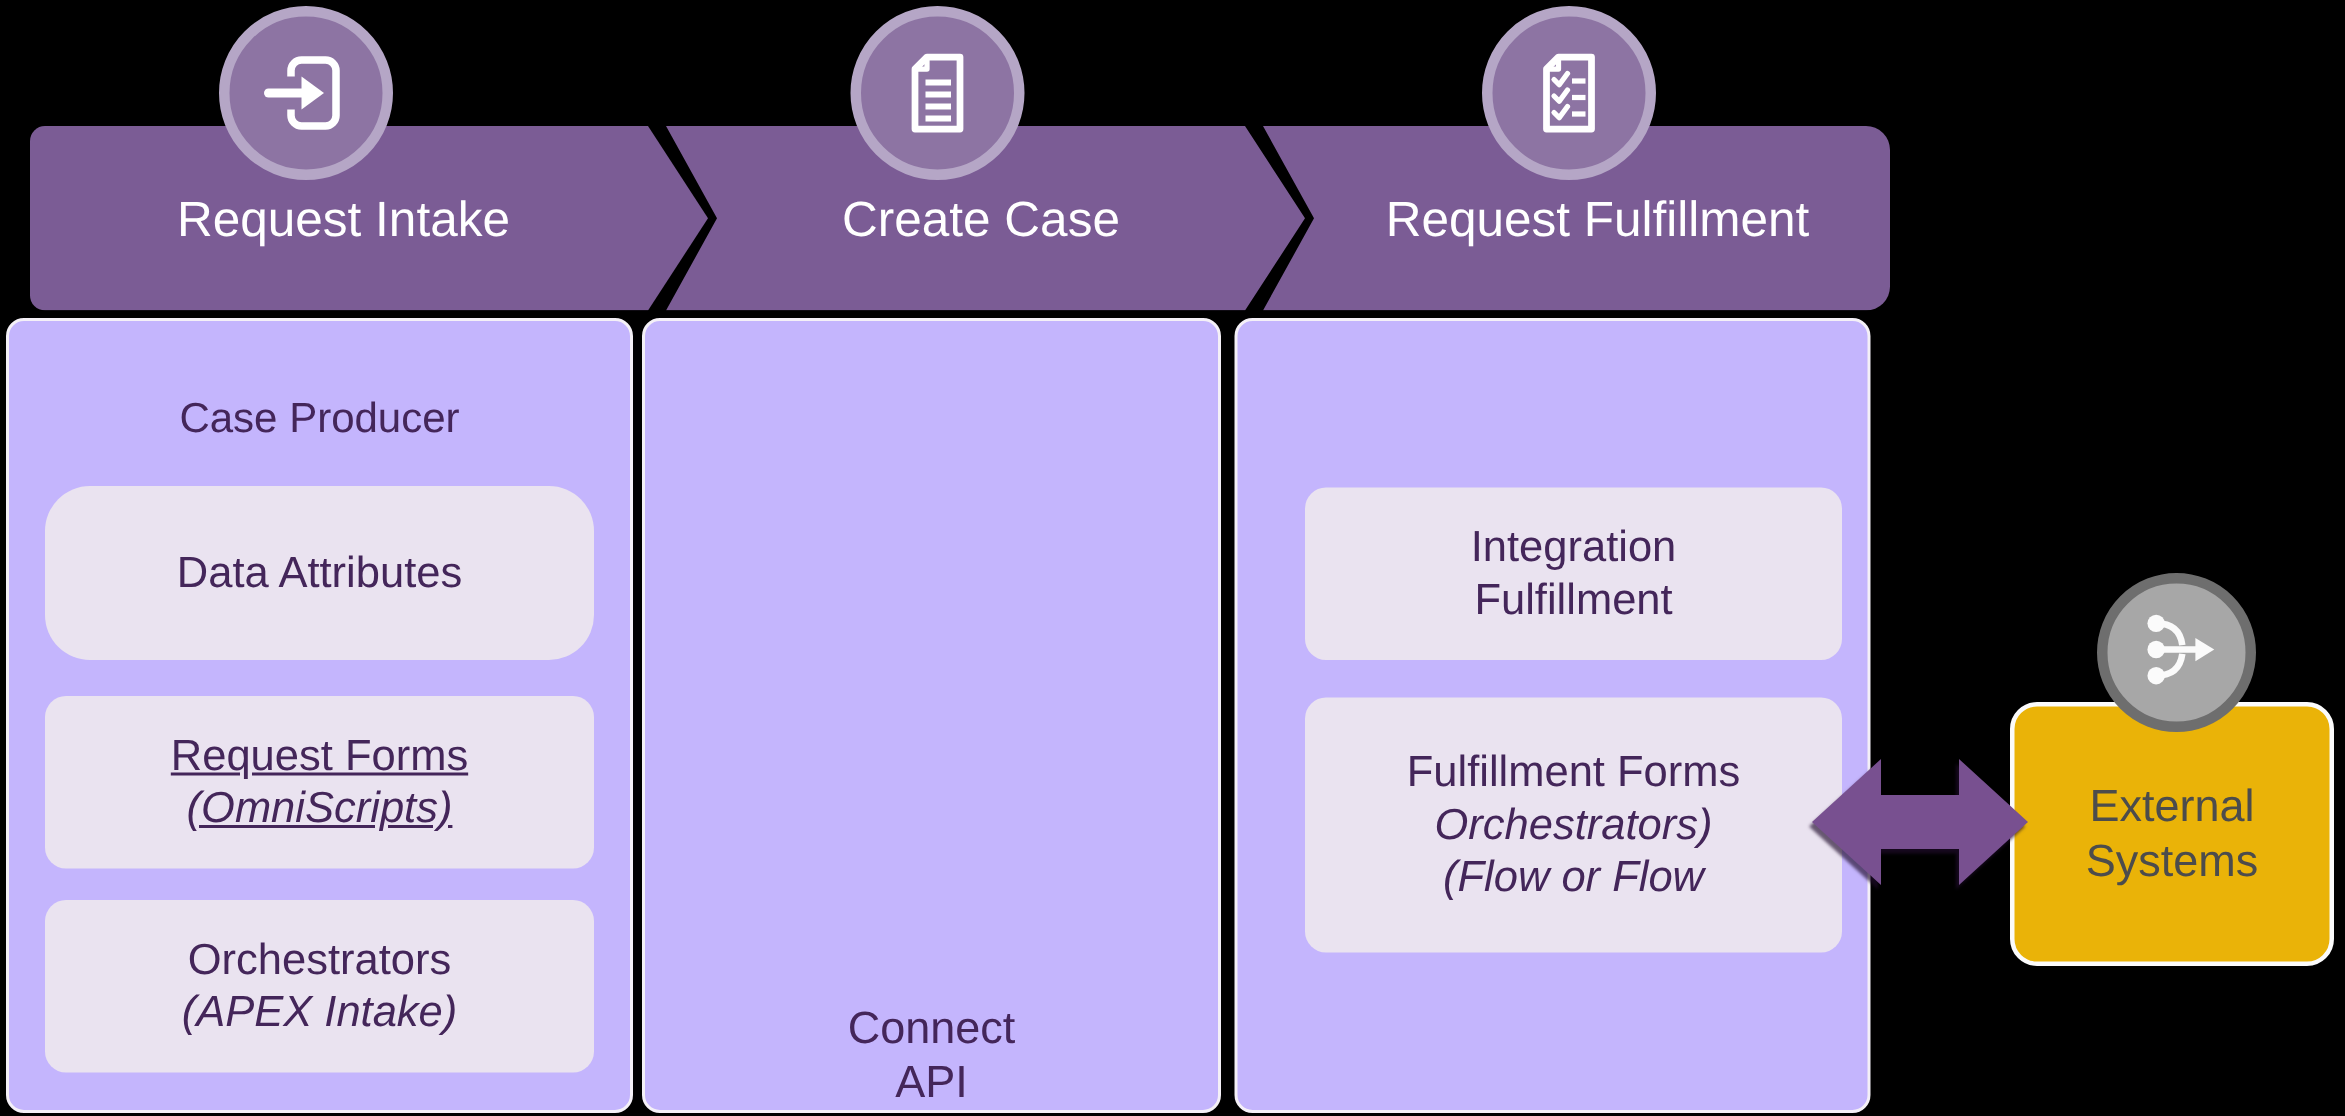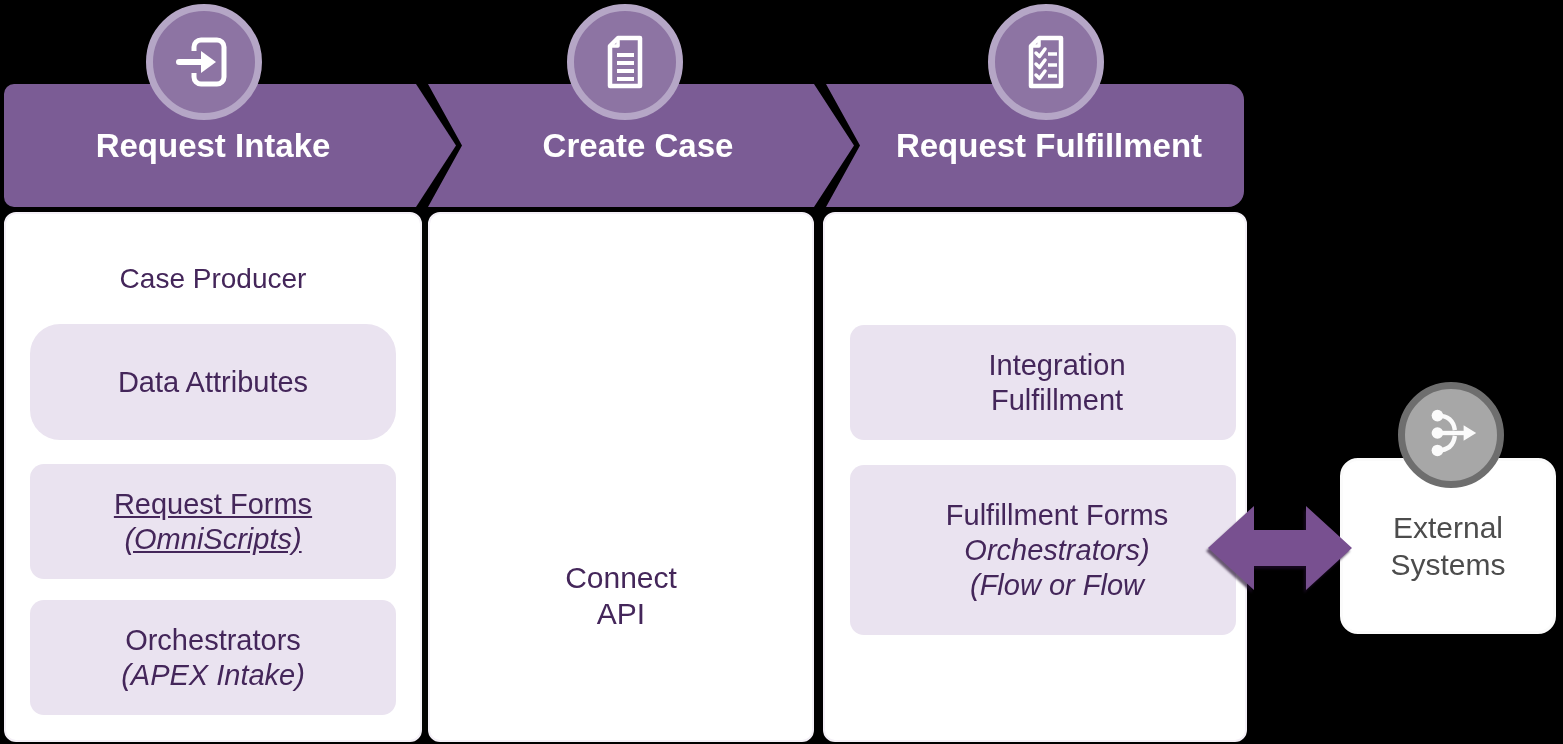--- a/index.html
+++ b/index.html
@@ -4,72 +4,72 @@
 <style>
   html,body{margin:0;padding:0;background:#000;}
   .stage-canvas{
     position:relative;width:1563px;height:744px;overflow:hidden;background:#000;
     font-family:"Liberation Sans","DejaVu Sans",sans-serif;
   }
   
   .hdr{
     position:absolute;top:84px;height:123px;background:#7b5c95;
     display:flex;align-items:center;justify-content:center;
-    color:#fff;font-weight:bold;font-size:33px;z-index:2;
+    color:#fff;font-weight:normal;font-size:33px;z-index:2;margin-left:16px;
   }
   .hdr-1{left:4px;width:452px;border-radius:10px 0 0 10px;
     clip-path:polygon(0 0,calc(100% - 40px) 0,100% 50%,calc(100% - 40px) 100%,0 100%);
     padding-right:34px;box-sizing:border-box;}
   .hdr-2{left:428px;width:426px;
     clip-path:polygon(0 0,calc(100% - 40px) 0,100% 50%,calc(100% - 40px) 100%,0 100%,34px 50%);
     padding-left:28px;padding-right:34px;box-sizing:border-box;}
   .hdr-3{left:826px;width:418px;border-radius:0 16px 16px 0;
     clip-path:polygon(0 0,100% 0,100% 100%,0 100%,34px 50%);
     padding-left:28px;box-sizing:border-box;}
   
   .circ{
     position:absolute;top:4px;width:116px;height:116px;box-sizing:border-box;
     border-radius:50%;background:#8d74a3;border:7px solid #b5a6c6;z-index:3;
     display:flex;align-items:center;justify-content:center;
   }
   .circ-1{left:146px;} .circ-2{left:567px;} .circ-3{left:988px;}
   .circ svg{display:block;}
   
   .col{
-    position:absolute;top:212px;height:530px;background:#ffffff;
+    position:absolute;top:212px;height:530px;background:#c4b5fd;
     border:2px solid #f4f0f7;border-radius:12px;box-sizing:border-box;z-index:1;
   }
   .col-1{left:4px;width:418px;}
-  .col-2{left:428px;width:386px;display:flex;align-items:center;justify-content:center;}
+  .col-2{left:428px;width:386px;display:flex;align-items:flex-end;justify-content:center;}
   .col-3{left:823px;width:424px;}
   .col-label{
     position:absolute;left:0;width:100%;top:40px;height:50px;
     display:flex;align-items:center;justify-content:center;
     color:#44265a;font-size:28px;
   }
   .card{
     position:absolute;background:#eae3f0;border-radius:14px;
     display:flex;flex-direction:column;align-items:center;justify-content:center;
     color:#44265a;font-size:29px;line-height:35px;text-align:center;
   }
   .card .ital{font-style:italic;}
   .col-1 .card{left:24px;width:366px;}
-  .col-3 .card{left:25px;width:358px;padding-left:28px;}
+  .col-3 .card{left:45px;width:358px;}
   .card-a1{top:110px;height:116px;border-radius:30px;}
   .card-a2{top:250px;height:115px;text-decoration:underline;}
   .card-a3{top:386px;height:115px;}
   .card-b1{top:111px;height:115px;}
   .card-b2{top:251px;height:170px;}
   .connect-api{
     margin-top:238px;color:#44265a;font-size:30px;line-height:36px;text-align:center;
   }
   
   .ext-box{
-    position:absolute;left:1340px;top:458px;width:216px;height:176px;box-sizing:border-box;
-    background:#ffffff;border:3px solid #fbfbfb;border-radius:18px;z-index:2;
+    position:absolute;left:1340px;top:468px;width:216px;height:176px;box-sizing:border-box;
+    background:#eab308;border:3px solid #fbfbfb;border-radius:18px;z-index:2;
     display:flex;align-items:center;justify-content:center;text-align:center;
     color:#4c4c4c;font-size:30px;line-height:37px;
   }
   .ext-circ{
     position:absolute;left:1398px;top:382px;width:106px;height:106px;box-sizing:border-box;
     border-radius:50%;background:#a7a7a7;border:7px solid #6e6e6e;z-index:3;
     display:flex;align-items:center;justify-content:center;
   }
   
   .dbl-arrow{

